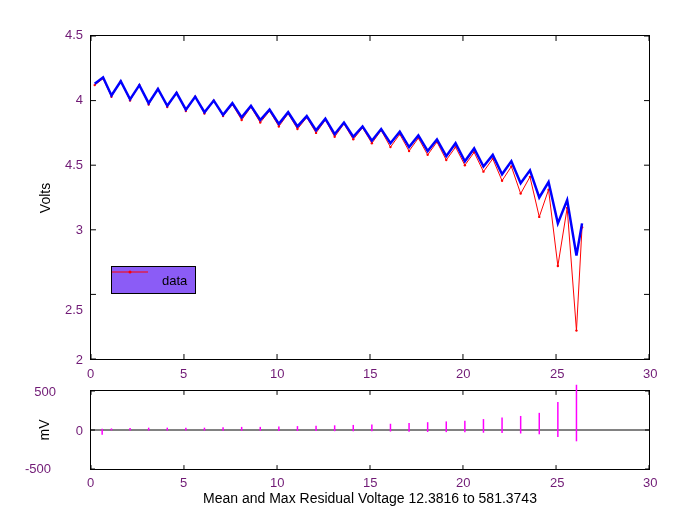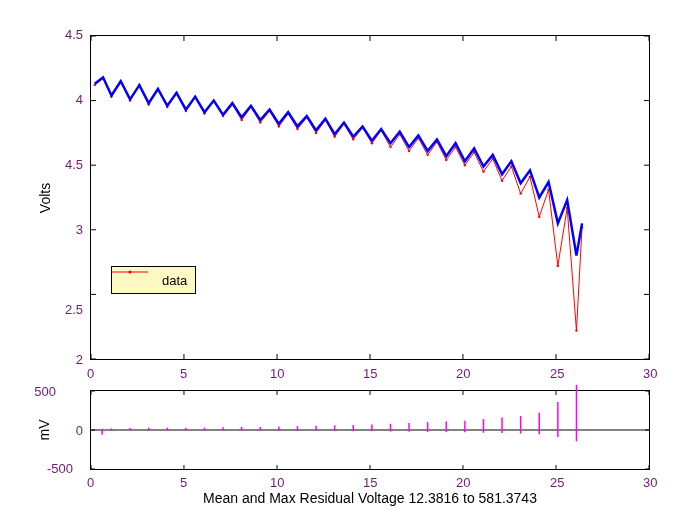--- a/index.html
+++ b/index.html
@@ -44,21 +44,21 @@
   }
   .xlabel-bottom {
     position: absolute;
     text-align: center;
     font-size: 14px;
   }
   .legend-box {
     position: absolute;
     box-sizing: border-box;
     border: 1px solid #000;
-    background: #fef9c3;
+    background: #8b5cf6;
     padding: 4px 8px 4px 8px;
     font-size: 13px;
   }
   .legend-row {
     display: flex;
     align-items: center;
     height: 18px;
   }
   .legend-line {
     width: 36px;
@@ -189,21 +189,21 @@
         </span>
         <span>data</span>
       </div>
     </div>
   </div>
 
   <div class="ylab-rot" style="left:30px; top:190px;">Volts</div>
 
   <div class="axes" id="axBot" style="left:90px; top:390px; width:560px; height:80px;">
 
-    <div class="tick-label" style="right:576px; top:70px;">-500</div>
+    <div class="tick-label" style="right:598px; top:70px;">-500</div>
     <div class="tick-label" style="right:566px; top:32px;">0</div>
     <div class="tick-label" style="right:593px; top:-7px;">500</div>
 
     <div class="tick-label" style="top:84px; left:-4px;">0</div>
     <div class="tick-label" style="top:84px; left:89px;">5</div>
     <div class="tick-label" style="top:84px; left:179px;">10</div>
     <div class="tick-label" style="top:84px; left:272px;">15</div>
     <div class="tick-label" style="top:84px; left:365px;">20</div>
     <div class="tick-label" style="top:84px; left:459px;">25</div>
     <div class="tick-label" style="top:84px; left:552px;">30</div>

